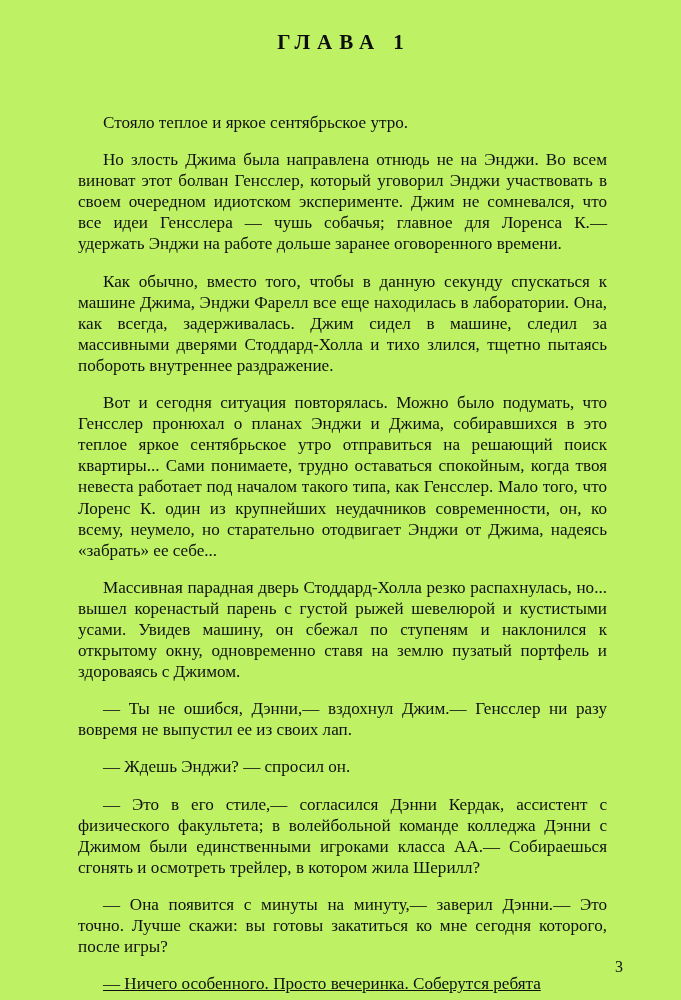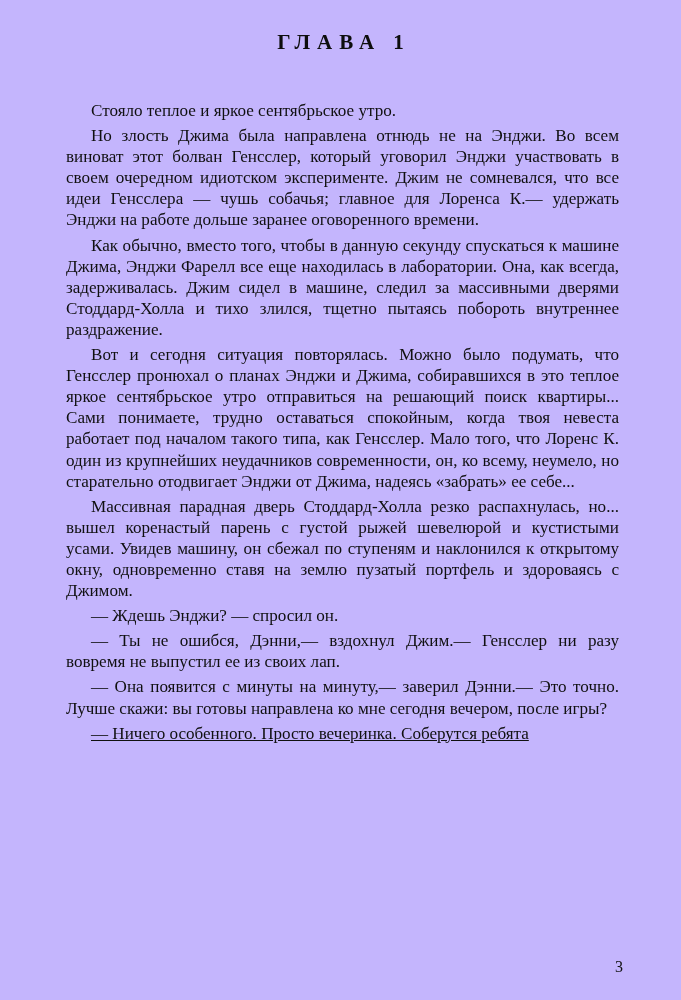--- a/index.html
+++ b/index.html
@@ -5,21 +5,21 @@
   html, body {
     margin: 0;
     padding: 0;
     background: #ffffff;
   }
 
   .page {
     position: relative;
     width: 681px;
     height: 1000px;
-    background: #c4b5fd;
+    background: #bef264;
     overflow: hidden;
     font-family: "Liberation Serif", "DejaVu Serif", serif;
     color: #111111;
     box-sizing: border-box;
     padding-left: 9px;
   }
 
   .chapter-title {
     position: absolute;
     top: 30px;
@@ -41,21 +41,21 @@
     width: 561px;
     font-size: 17.1px;
     line-height: 21.1px;
     text-align: justify;
     text-justify: inter-word;
     color: #101010;
     -webkit-font-smoothing: none;
   }
 
   .text-block p {
-    margin: 4px;
+    margin: 16px;
     text-indent: 25px;
     text-align: justify;
     hyphens: none;
   }
 
   .text-block p:last-child {
     text-align-last: left;
     text-decoration: underline;
   }
 
@@ -82,22 +82,23 @@
 <div class="page">
 
   <div class="chapter-title">ГЛАВА 1</div>
 
   <div class="text-block">
     <p>Стояло теплое и яркое сентябрьское утро.</p>
     <p>Но злость Джима была направлена отнюдь не на Энджи. Во всем виноват этот болван Генсслер, который уговорил Энджи участвовать в своем очередном идиотском эксперименте. Джим не сомневался, что все идеи Генсслера — чушь собачья; главное для Лоренса К.— удержать Энджи на работе дольше заранее оговоренного времени.</p>
     <p>Как обычно, вместо того, чтобы в данную секунду спускаться к машине Джима, Энджи Фарелл все еще находилась в лаборатории. Она, как всегда, задерживалась. Джим сидел в машине, следил за массивными дверями Стоддард-Холла и тихо злился, тщетно пытаясь побороть внутреннее раздражение.</p>
     <p>Вот и сегодня ситуация повторялась. Можно было подумать, что Генсслер пронюхал о планах Энджи и Джима, собиравшихся в это теплое яркое сентябрьское утро отправиться на решающий поиск квартиры... Сами понимаете, трудно оставаться спокойным, когда твоя невеста работает под началом такого типа, как Генсслер. Мало того, что Лоренс К. один из крупнейших неудачников современности, он, ко всему, неумело, но старательно отодвигает Энджи от Джима, надеясь «забрать» ее себе...</p>
     <p>Массивная парадная дверь Стоддард-Холла резко распахнулась, но... вышел коренастый парень с густой рыжей шевелюрой и кустистыми усами. Увидев машину, он сбежал по ступеням и наклонился к открытому окну, одновременно ставя на землю пузатый портфель и здороваясь с Джимом.</p>
+    <p>— Ты не ошибся, Дэнни,— вздохнул Джим.— Генсслер ни разу вовремя не выпустил ее из своих лап.</p>
     <p>— Ждешь Энджи? — спросил он.</p>
-    <p>— Ты не ошибся, Дэнни,— вздохнул Джим.— Генсслер ни разу вовремя не выпустил ее из своих лап.</p>
-    <p>— Она появится с минуты на минуту,— заверил Дэнни.— Это точно. Лучше скажи: вы готовы направлена ко мне сегодня вечером, после игры?</p>
+    <p>— Это в его стиле,— согласился Дэнни Кердак, ассистент с физического факультета; в волейбольной команде колледжа Дэнни с Джимом были единственными игроками класса АА.— Собираешься сгонять и осмотреть трейлер, в котором жила Шерилл?</p>
+    <p>— Она появится с минуты на минуту,— заверил Дэнни.— Это точно. Лучше скажи: вы готовы закатиться ко мне сегодня которого, после игры?</p>
     <p>— Ничего особенного. Просто вечеринка. Соберутся ребята</p>
   </div>
 
   <div class="page-number">3</div>
 
   <div class="scan-tone"></div>
 </div>
 
 </body></html>

